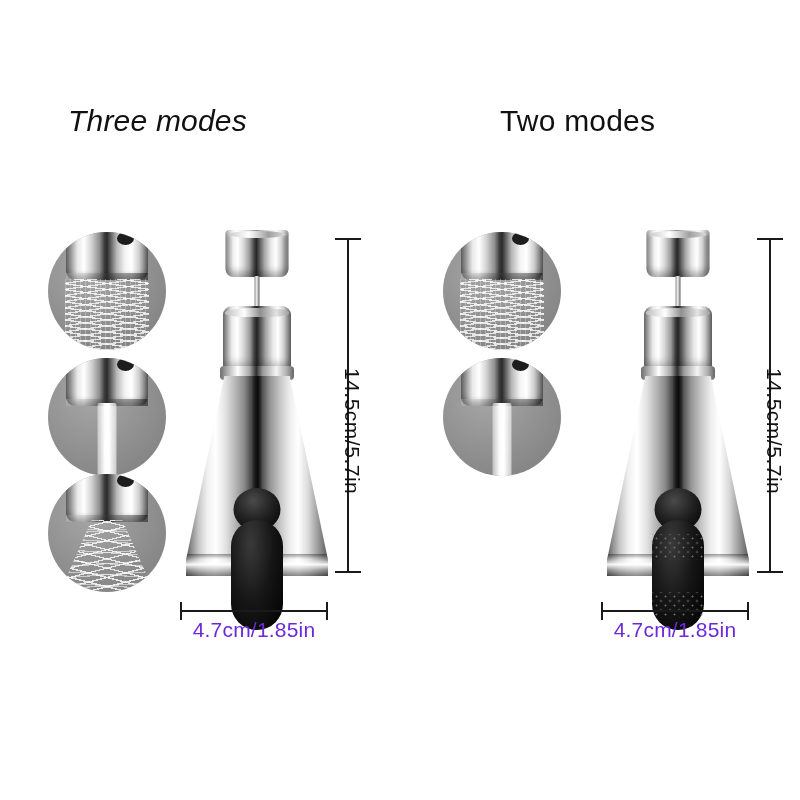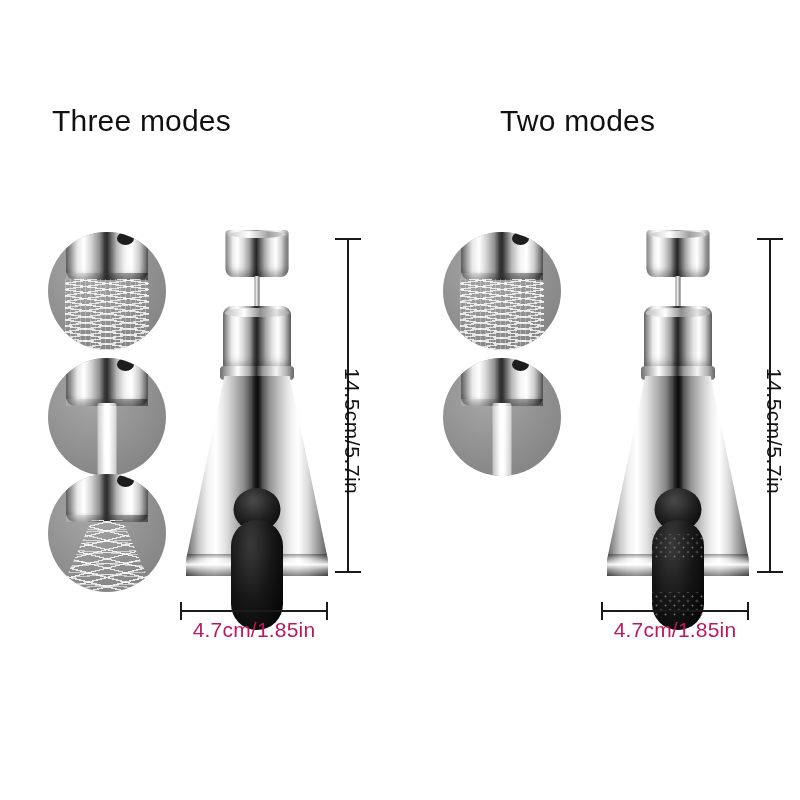--- a/index.html
+++ b/index.html
@@ -17,21 +17,21 @@
 
   
   .section-title {
     position: absolute;
     font-size: 30px;
     font-weight: 400;
     color: #111111;
     letter-spacing: .2px;
     white-space: nowrap;
   }
-  #title-left  { left: 52px;  top: 104px; }
+  #title-left  { left: 68px;  top: 104px; font-style: italic; }
   #title-right { left: 500px; top: 104px; }
 
   
   .mode-circle {
     position: absolute;
     width: 118px; height: 118px;
     border-radius: 50%;
     overflow: hidden;
     background: radial-gradient(circle at 38% 32%, #a7a7a7 0%, #8f8f8f 55%, #7c7c7c 100%);
   }
@@ -271,21 +271,21 @@
     top: 0;
     width: 2px; height: 18px;
     background: #1a1a1a;
   }
   .dim-h .cap-l { left: 0; }
   .dim-h .cap-r { right: 0; }
 
   .dim-h-label {
     position: absolute;
     font-size: 21px;
-    color: #be185d;
+    color: #6d28d9;
     white-space: nowrap;
     text-align: center;
     letter-spacing: .2px;
   }
 </style>
 </head>
 <body>
 
 <div class="stage">
 

